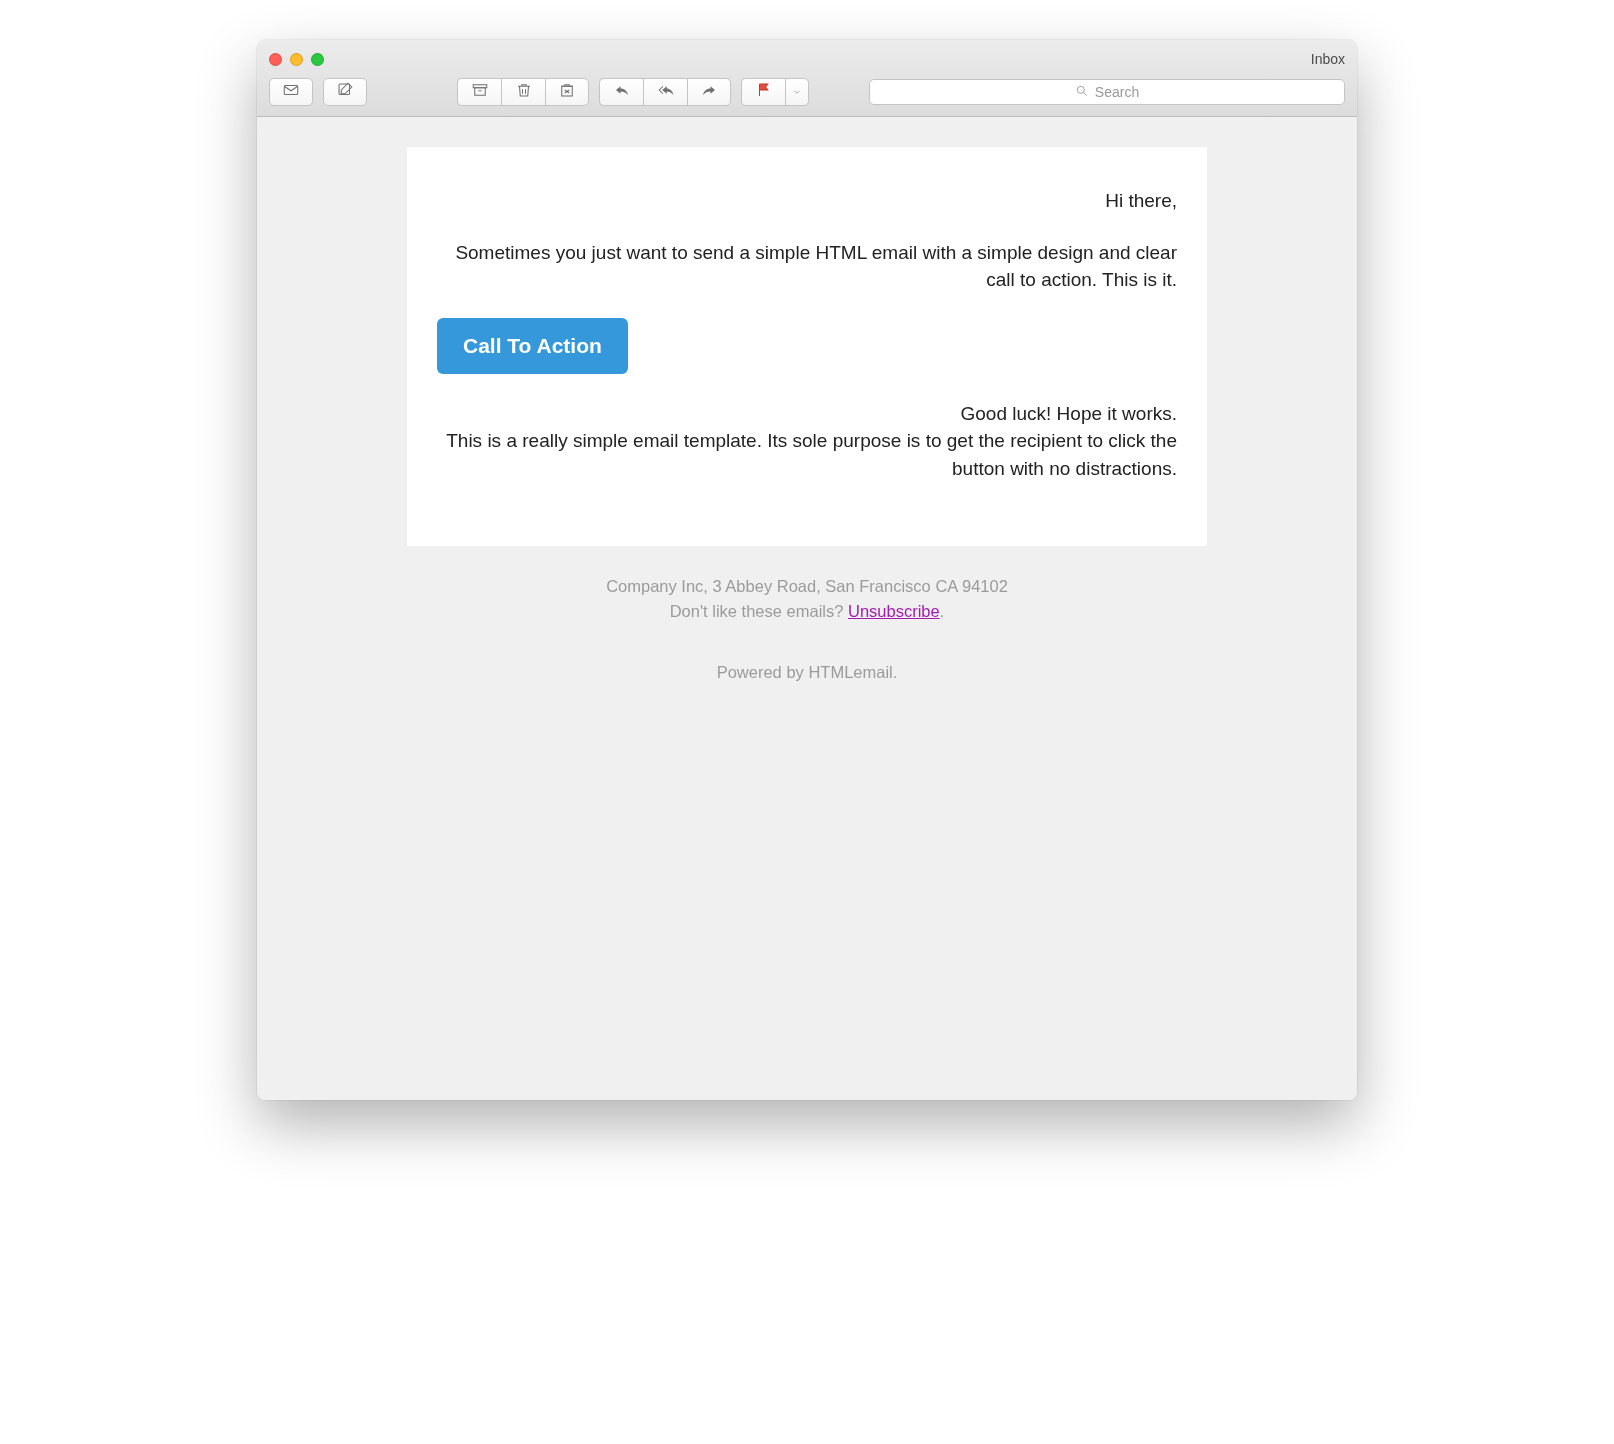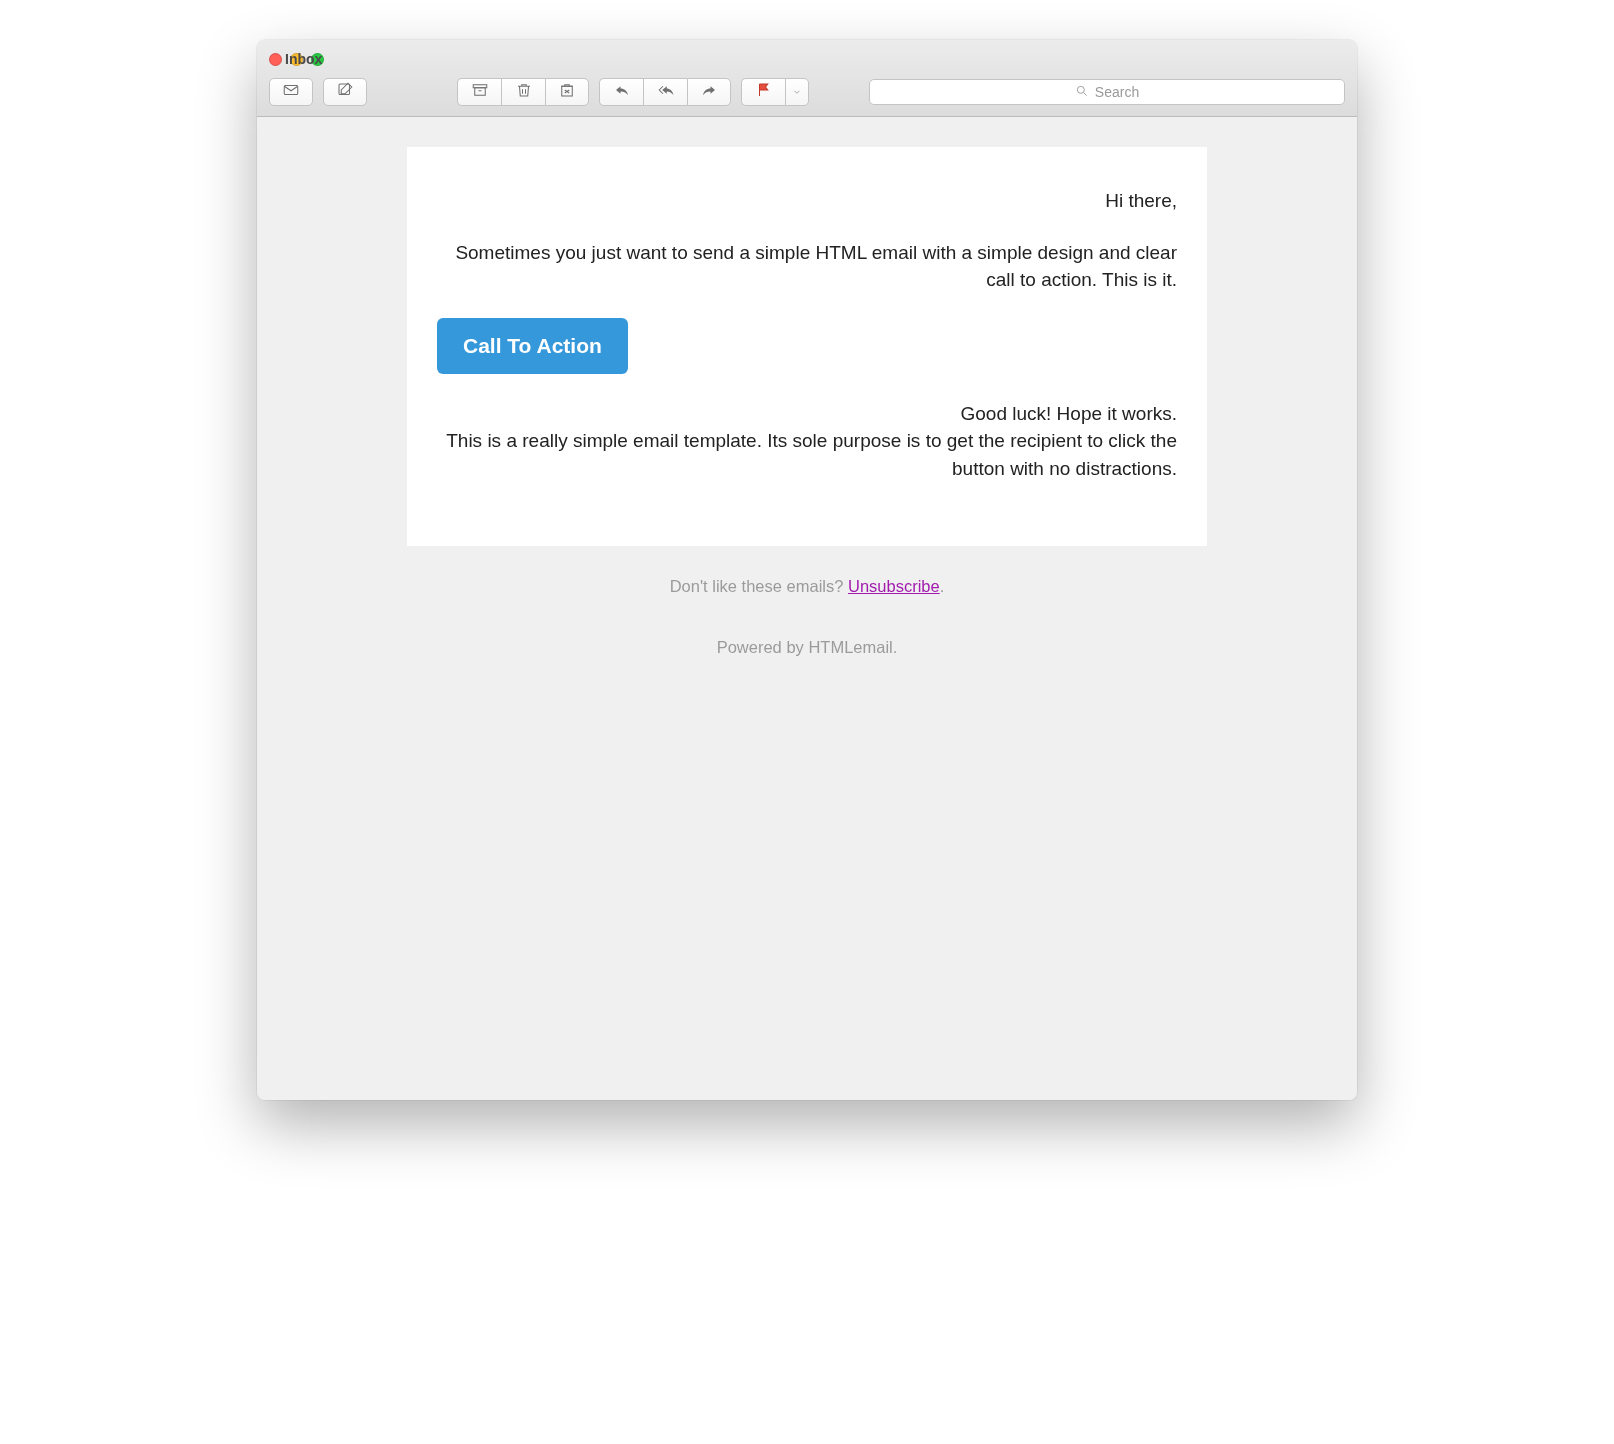--- a/index.html
+++ b/index.html
@@ -31,22 +31,22 @@
     align-items: center;
     height: 22px;
     position: relative;
   }
   .traffic { display: flex; gap: 8px; }
   .dot { width: 13px; height: 13px; border-radius: 50%; border: 0.5px solid rgba(0,0,0,0.15); }
   .dot.red { background:#ff5f57; }
   .dot.yellow { background:#ffbd2e; }
   .dot.green { background:#28c940; }
   .title {
-    position: absolute; left: 16px; right: 0; text-align: left;
-    font-size: 14px; color: #4a4a4a; pointer-events: none; font-weight: bold;
+    position: absolute; left: 16px; right: 0; text-align: right;
+    font-size: 14px; color: #4a4a4a; pointer-events: none;
   }
   .toolbar {
     display: flex;
     align-items: center;
     gap: 10px;
     margin-top: 8px;
   }
   .btn-group { display: flex; }
   .tbtn {
     height: 28px;
@@ -242,19 +242,20 @@
   <div class="content">
     <div class="email-card">
       <p>Hi there,</p>
       <p>Sometimes you just want to send a simple HTML email with a simple design and clear call to action. This is it.</p>
       <div class="cta">Call To Action</div>
       <p style="margin-bottom:0">Good luck! Hope it works.</p>
       <p>This is a really simple email template. Its sole purpose is to get the recipient to click the button with no distractions.</p>
     </div>
 
     <div class="footer">
+      <div>Company Inc, 3 Abbey Road, San Francisco CA 94102</div>
       <div>
         <span>Don't like these emails? </span><a href="#">Unsubscribe</a><span>.</span>
       </div>
       <div class="powered">Powered by HTMLemail.</div>
     </div>
   </div>
 </div>
 
 </body></html>

